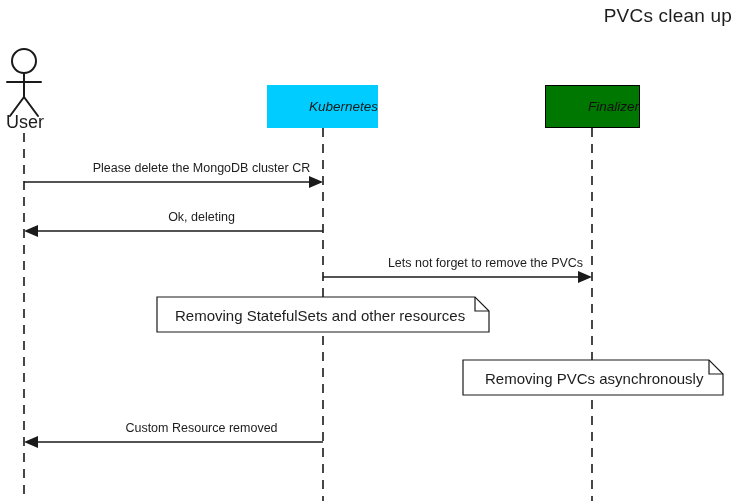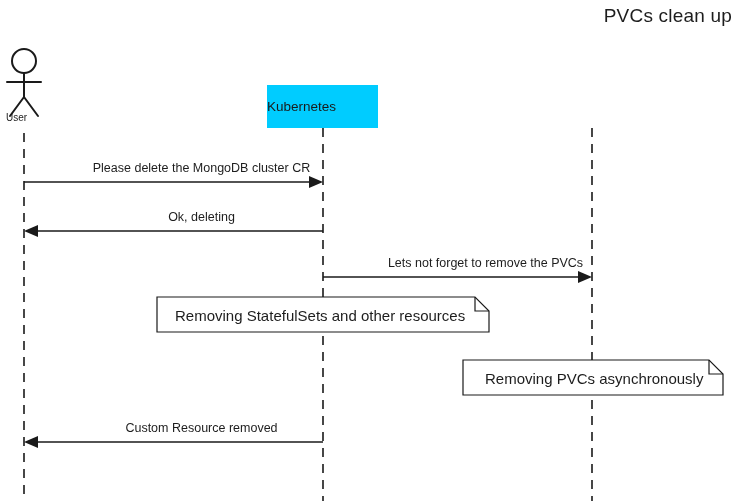--- a/index.html
+++ b/index.html
@@ -19,36 +19,37 @@
     text-align:right;
     font-size:19px;
     color:#1d1d1d;
     letter-spacing:0.2px;
   }
 
   
   .pbox{
     position:absolute;
     box-sizing:border-box;
-    display:flex;align-items:center;justify-content:flex-start;
+    display:flex;align-items:center;justify-content:flex-end;
     font-size:13.5px;
+    font-style:italic;
   }
   .pbox.k8s{
     left:267px;top:85px;width:111px;height:43px;
     background:#00CCFF;color:#1a1a1a;border:none;
   }
   .pbox.finalizer{
     left:545px;top:85px;width:95px;height:43px;
     background:#007700;color:#101010;border:1px solid #000000;
   }
 
   
   .actor-label{
     position:absolute;
-    font-size:10px;
+    font-size:18px;
     color:#1d1d1d;
     white-space:nowrap;
   }
 
   
   .msg-label{
     position:absolute;
     font-size:12.5px;
     color:#1d1d1d;
     white-space:nowrap;
@@ -121,20 +122,23 @@
       <path class="note-shape" d="M463,360 L709,360 L723,374 L723,395 L463,395 Z"></path>
       <path class="note-fold" d="M709,360 L709,374 L723,374"></path>
     </g>
 
   </svg>
 
   <div class="pbox k8s">
     <span>Kubernetes</span>
   </div>
 
+  <div class="pbox finalizer">
+    <span>Finalizer</span>
+  </div>
 
   <div class="actor-label" style="left:6px;top:112px;">User</div>
 
   <div class="msg-label" style="left:24px;top:161px;width:299px;">Please delete the MongoDB cluster CR</div>
 
   <div class="msg-label" style="left:24px;top:210px;width:299px;">Ok, deleting</div>
 
   <div class="msg-label" style="left:323px;top:256px;width:269px;">Lets not forget to remove the PVCs</div>
 
   <div class="msg-label" style="left:24px;top:421px;width:299px;">Custom Resource removed</div>

